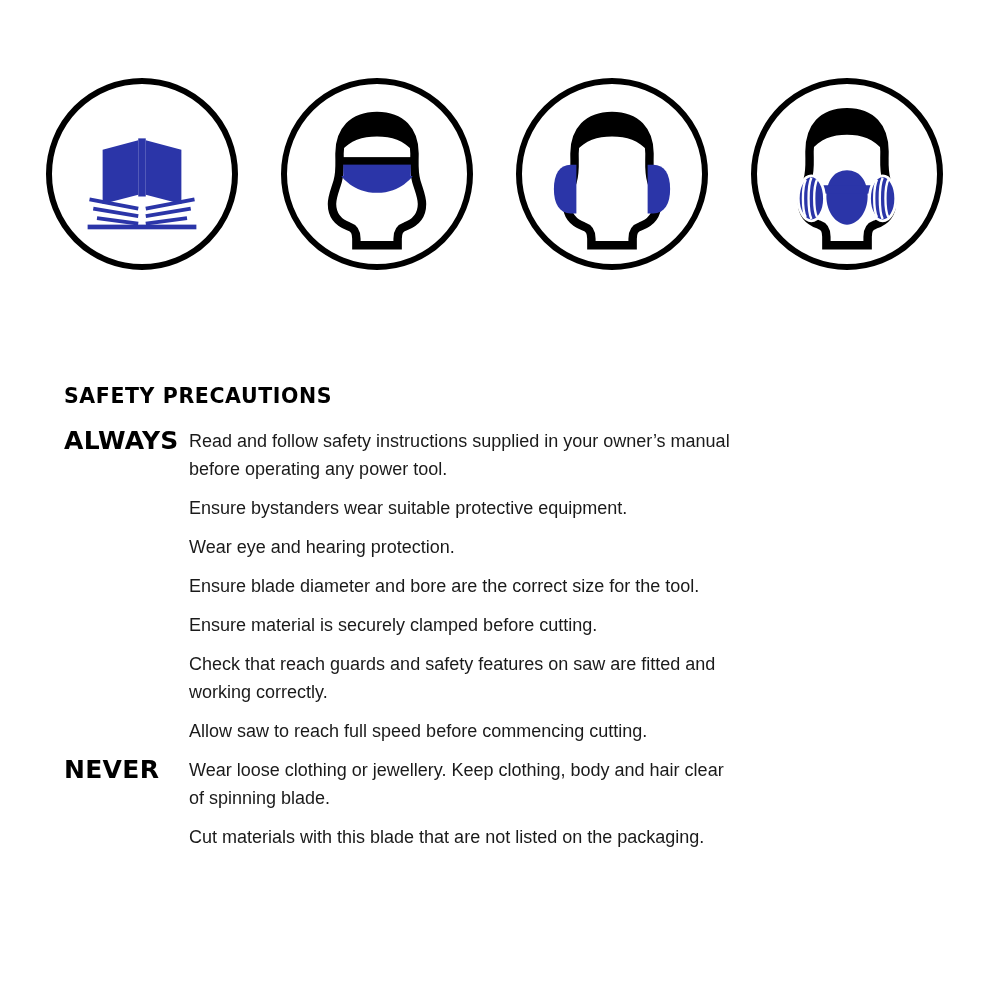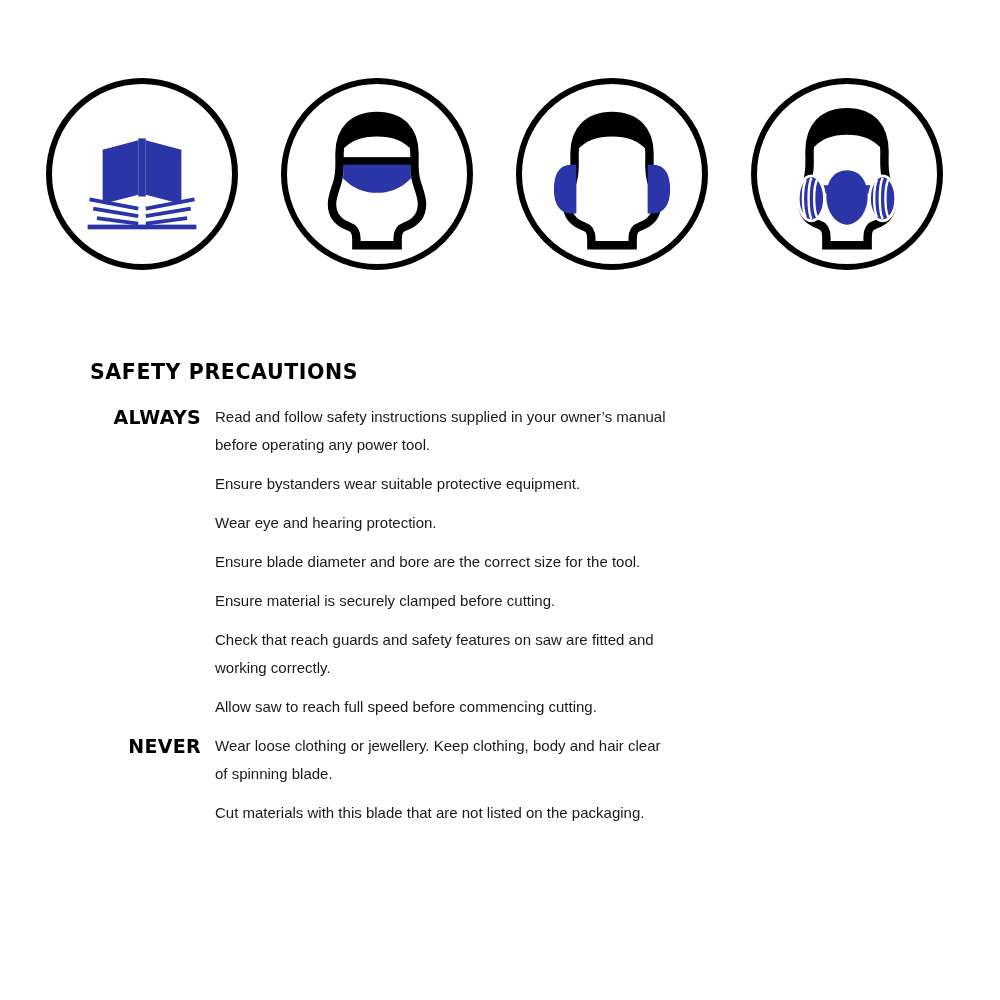--- a/index.html
+++ b/index.html
@@ -41,58 +41,57 @@
     left: 0;
     top: 0;
     width: 100%;
     height: 100%;
     display: block;
   }
 
   
   .safety-block {
     position: absolute;
-    top: 360px;
+    top: 384px;
     left: 64px;
     width: 880px;
-    margin-left: 26px;
   }
   .safety-title {
     font-family: "DejaVu Sans", sans-serif;
     font-weight: bold;
     font-size: 20.5px;
     letter-spacing: 0.6px;
     color: #000000;
     margin-bottom: 19px;
   }
   .rules {
     display: block;
   }
   .rule-row {
     display: flex;
     align-items: flex-start;
     margin-bottom: 11px;
   }
   .rule-label {
     width: 111px;
     flex: 0 0 111px;
-    text-align: right;
+    text-align: left;
     padding-right: 0;
     font-family: "DejaVu Sans", sans-serif;
     font-weight: bold;
-    font-size: 19px;
+    font-size: 25px;
     letter-spacing: 0.3px;
     line-height: 28px;
     color: #000000;
   }
   .rule-text {
     flex: 1 1 auto;
     padding-left: 14px;
     font-family: "Liberation Sans", sans-serif;
-    font-size: 15px;
+    font-size: 18px;
     line-height: 28px;
     color: #1a1a1a;
     white-space: pre-line;
   }
 </style>
 </head>
 <body>
 
 <div class="pictogram-row">
 

